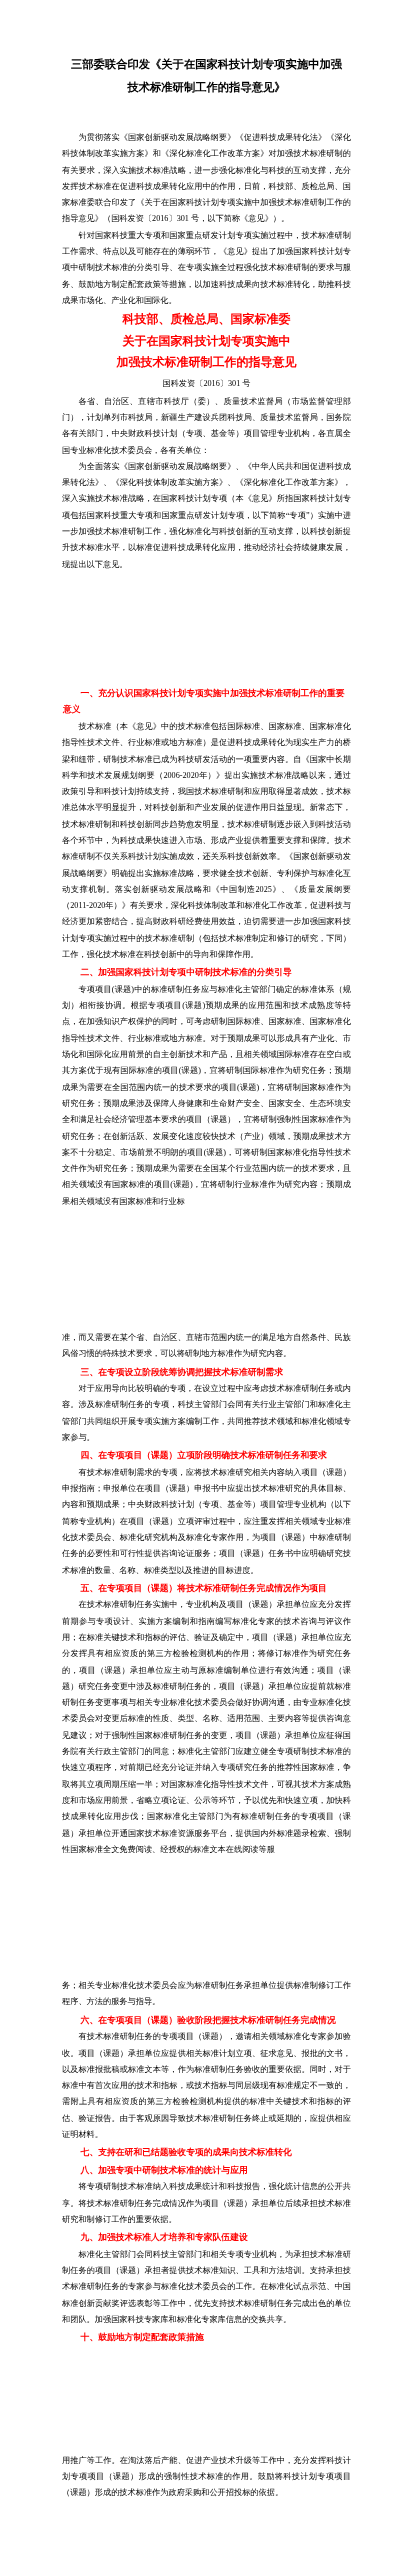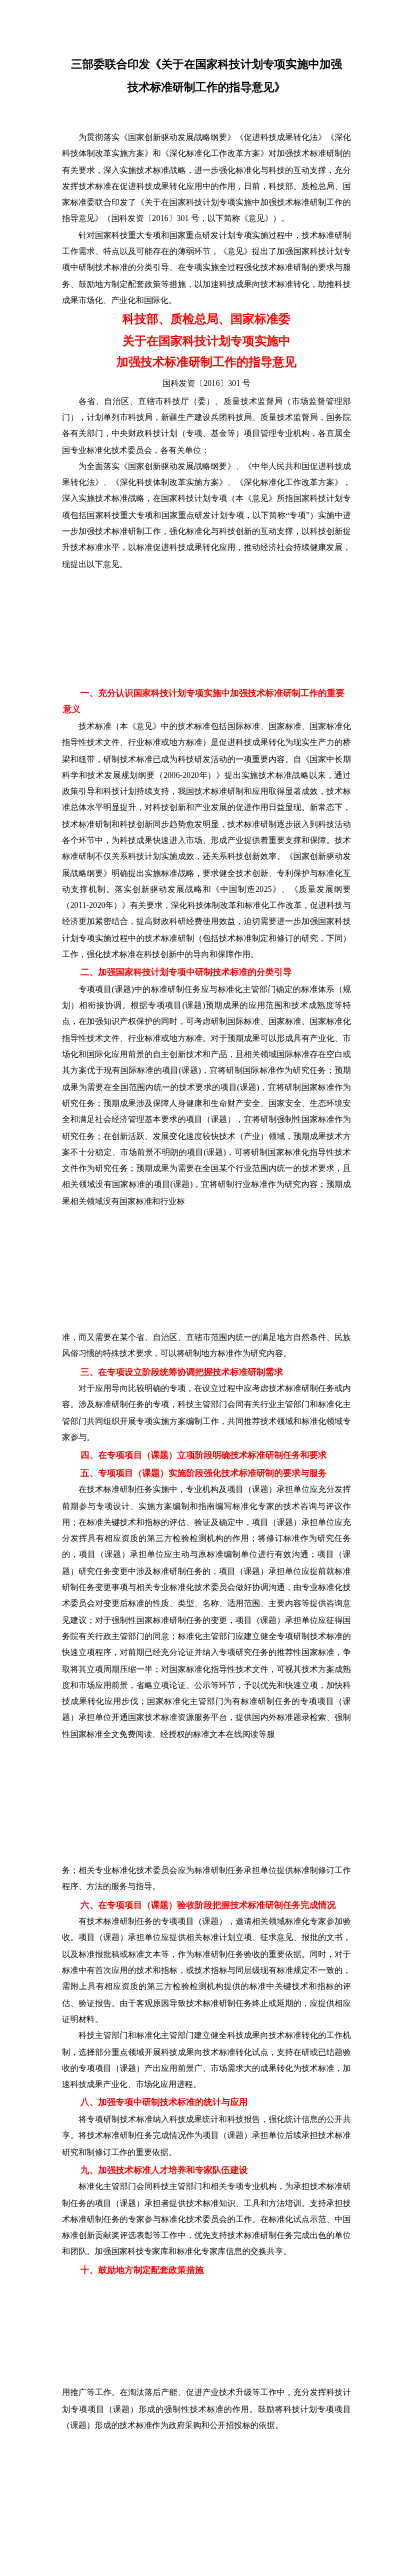--- a/index.html
+++ b/index.html
@@ -77,27 +77,28 @@
     <div class="page-gap" style="height: 111px;"></div>
     <h2 class="red-heading">一、充分认识国家科技计划专项实施中加强技术标准研制工作的重要意义</h2>
     <p class="para">技术标准（本《意见》中的技术标准包括国际标准、国家标准、国家标准化指导性技术文件、行业标准或地方标准）是促进科技成果转化为现实生产力的桥梁和纽带，研制技术标准已成为科技研发活动的一项重要内容。自《国家中长期科学和技术发展规划纲要（2006-2020年）》提出实施技术标准战略以来，通过政策引导和科技计划持续支持，我国技术标准研制和应用取得显著成效，技术标准总体水平明显提升，对科技创新和产业发展的促进作用日益显现。新常态下，技术标准研制和科技创新同步趋势愈发明显，技术标准研制逐步嵌入到科技活动各个环节中，为科技成果快速进入市场、形成产业提供着重要支撑和保障。技术标准研制不仅关系科技计划实施成效，还关系科技创新效率。《国家创新驱动发展战略纲要》明确提出实施标准战略，要求健全技术创新、专利保护与标准化互动支撑机制。落实创新驱动发展战略和《中国制造2025》、《质量发展纲要（2011-2020年）》有关要求，深化科技体制改革和标准化工作改革，促进科技与经济更加紧密结合，提高财政科研经费使用效益，迫切需要进一步加强国家科技计划专项实施过程中的技术标准研制（包括技术标准制定和修订的研究，下同）工作，强化技术标准在科技创新中的导向和保障作用。</p>
     <h2 class="red-heading">二、加强国家科技计划专项中研制技术标准的分类引导</h2>
     <p class="para">专项项目(课题)中的标准研制任务应与标准化主管部门确定的标准体系（规划）相衔接协调。根据专项项目(课题)预期成果的应用范围和技术成熟度等特点，在加强知识产权保护的同时，可考虑研制国际标准、国家标准、国家标准化指导性技术文件、行业标准或地方标准。对于预期成果可以形成具有产业化、市场化和国际化应用前景的自主创新技术和产品，且相关领域国际标准存在空白或其方案优于现有国际标准的项目(课题)，宜将研制国际标准作为研究任务；预期成果为需要在全国范围内统一的技术要求的项目(课题)，宜将研制国家标准作为研究任务；预期成果涉及保障人身健康和生命财产安全、国家安全、生态环境安全和满足社会经济管理基本要求的项目（课题），宜将研制强制性国家标准作为研究任务；在创新活跃、发展变化速度较快技术（产业）领域，预期成果技术方案不十分稳定、市场前景不明朗的项目(课题)，可将研制国家标准化指导性技术文件作为研究任务；预期成果为需要在全国某个行业范围内统一的技术要求，且相关领域没有国家标准的项目(课题)，宜将研制行业标准作为研究内容；预期成果相关领域没有国家标准和行业标</p>
     <div class="page-gap" style="height: 120px;"></div>
     <p class="para no-indent">准，而又需要在某个省、自治区、直辖市范围内统一的满足地方自然条件、民族风俗习惯的特殊技术要求，可以将研制地方标准作为研究内容。</p>
     <h2 class="red-heading">三、在专项设立阶段统筹协调把握技术标准研制需求</h2>
     <p class="para">对于应用导向比较明确的专项，在设立过程中应考虑技术标准研制任务或内容。涉及标准研制任务的专项，科技主管部门会同有关行业主管部门和标准化主管部门共同组织开展专项实施方案编制工作，共同推荐技术领域和标准化领域专家参与。</p>
     <h2 class="red-heading">四、在专项项目（课题）立项阶段明确技术标准研制任务和要求</h2>
-    <h2 class="red-heading">五、专项项目（课题）实施阶段强化技术标准研制的要求与服务</h2>
+    <p class="para">有技术标准研制需求的专项，应将技术标准研究相关内容纳入项目（课题）申报指南；申报单位在项目（课题）申报书中应提出技术标准研究的具体目标、内容和预期成果；中央财政科技计划（专项、基金等）项目管理专业机构（以下简称专业机构）在项目（课题）立项评审过程中，应注重发挥相关领域专业标准化技术委员会、标准化研究机构及标准化专家作用，为项目（课题）中标准研制任务的必要性和可行性提供咨询论证服务；项目（课题）任务书中应明确研究技术标准的数量、名称、标准类型以及推进的目标进度。</p>
+    <h2 class="red-heading">五、在专项项目（课题）将技术标准研制任务完成情况作为项目</h2>
     <p class="para">在技术标准研制任务实施中，专业机构及项目（课题）承担单位应充分发挥前期参与专项设计、实施方案编制和指南编写标准化专家的技术咨询与评议作用；在标准关键技术和指标的评估、验证及确定中，项目（课题）承担单位应充分发挥具有相应资质的第三方检验检测机构的作用；将修订标准作为研究任务的，项目（课题）承担单位应主动与原标准编制单位进行有效沟通；项目（课题）研究任务变更中涉及标准研制任务的，项目（课题）承担单位应提前就标准研制任务变更事项与相关专业标准化技术委员会做好协调沟通，由专业标准化技术委员会对变更后标准的性质、类型、名称、适用范围、主要内容等提供咨询意见建议；对于强制性国家标准研制任务的变更，项目（课题）承担单位应征得国务院有关行政主管部门的同意；标准化主管部门应建立健全专项研制技术标准的快速立项程序，对前期已经充分论证并纳入专项研究任务的推荐性国家标准，争取将其立项周期压缩一半；对国家标准化指导性技术文件，可视其技术方案成熟度和市场应用前景，省略立项论证、公示等环节，予以优先和快速立项，加快科技成果转化应用步伐；国家标准化主管部门为有标准研制任务的专项项目（课题）承担单位开通国家技术标准资源服务平台，提供国内外标准题录检索、强制性国家标准全文免费阅读、经授权的标准文本在线阅读等服</p>
     <div class="page-gap" style="height: 120px;"></div>
     <p class="para no-indent">务；相关专业标准化技术委员会应为标准研制任务承担单位提供标准制修订工作程序、方法的服务与指导。</p>
     <h2 class="red-heading">六、在专项项目（课题）验收阶段把握技术标准研制任务完成情况</h2>
     <p class="para">有技术标准研制任务的专项项目（课题），邀请相关领域标准化专家参加验收。项目（课题）承担单位应提供相关标准计划立项、征求意见、报批的文书，以及标准报批稿或标准文本等，作为标准研制任务验收的重要依据。同时，对于标准中有首次应用的技术和指标，或技术指标与同层级现有标准规定不一致的，需附上具有相应资质的第三方检验检测机构提供的标准中关键技术和指标的评估、验证报告。由于客观原因导致技术标准研制任务终止或延期的，应提供相应证明材料。</p>
-    <p class="para">科技主管部门和标准化主管部门建立健全科技成果向技术标准转化的工作机制，选择部分重点领域开展科技成果向技术标准转化试点，支持在研或已结题验收的专项项目（课题）产出应用前景广、市场需求大的成果转化为技术标准，加速科技成果产业化、市场化应用进程。</p>
+    <h2 class="red-heading">七、支持在研和已结题验收专项的成果向技术标准转化</h2>
     <h2 class="red-heading">八、加强专项中研制技术标准的统计与应用</h2>
     <p class="para">将专项研制技术标准纳入科技成果统计和科技报告，强化统计信息的公开共享。将技术标准研制任务完成情况作为项目（课题）承担单位后续承担技术标准研究和制修订工作的重要依据。</p>
     <h2 class="red-heading">九、加强技术标准人才培养和专家队伍建设</h2>
     <p class="para">标准化主管部门会同科技主管部门和相关专项专业机构，为承担技术标准研制任务的项目（课题）承担者提供技术标准知识、工具和方法培训。支持承担技术标准研制任务的专家参与标准化技术委员会的工作。在标准化试点示范、中国标准创新贡献奖评选表彰等工作中，优先支持技术标准研制任务完成出色的单位和团队。加强国家科技专家库和标准化专家库信息的交换共享。</p>
     <h2 class="red-heading">十、鼓励地方制定配套政策措施</h2>
     <div class="page-gap" style="height: 106px;"></div>
     <p class="para no-indent">用推广等工作。在淘汰落后产能、促进产业技术升级等工作中，充分发挥科技计划专项项目（课题）形成的强制性技术标准的作用。鼓励将科技计划专项项目（课题）形成的技术标准作为政府采购和公开招投标的依据。</p>
   </div>
 
 

